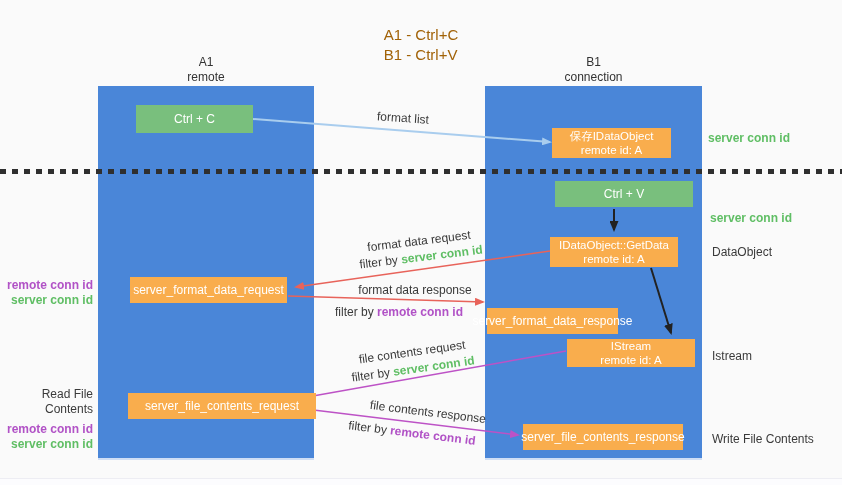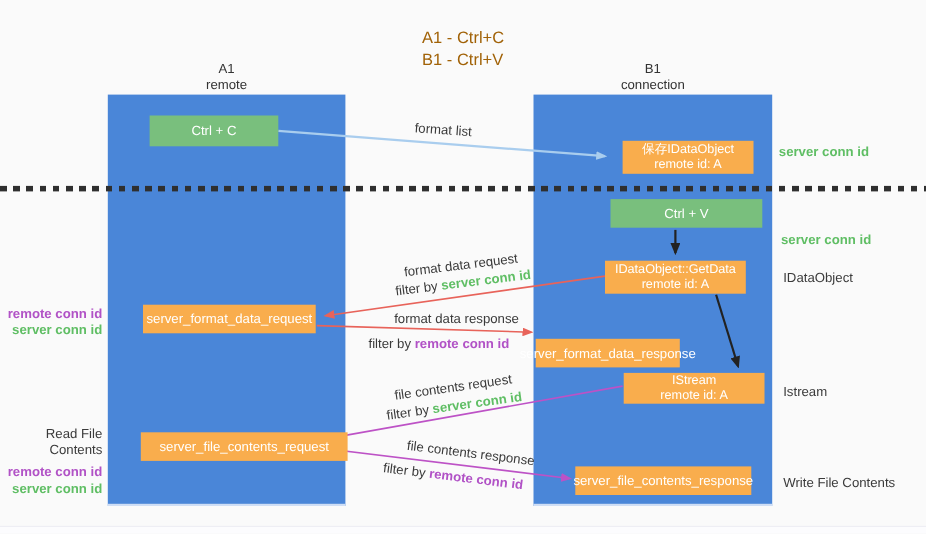--- a/index.html
+++ b/index.html
@@ -77,21 +77,21 @@
     <line x1="550" y1="251" x2="296" y2="287" style="stroke:var(--arrow-red)" stroke-width="1.5" marker-end="url(#m-red)"></line>
     <line x1="288" y1="296" x2="483" y2="302" style="stroke:var(--arrow-red)" stroke-width="1.5" marker-end="url(#m-red)"></line>
     <line x1="651" y1="268" x2="671" y2="333" style="stroke:var(--arrow-black)" stroke-width="2" marker-end="url(#m-black)"></line>
     <line x1="566" y1="351" x2="296" y2="399" style="stroke:var(--arrow-magenta)" stroke-width="1.5" marker-end="url(#m-magenta)"></line>
     <line x1="289" y1="407" x2="518" y2="435" style="stroke:var(--arrow-magenta)" stroke-width="1.5" marker-end="url(#m-magenta)"></line>
   </svg>
 
   <div class="node green" style="left:136px;top:105px;width:117px;height:28px;text-align:center;">
     <div>Ctrl + C</div>
   </div>
-  <div class="node orange two" style="left:566px;top:128px;width:119px;height:30px;">
+  <div class="node orange two" style="left:552px;top:128px;width:119px;height:30px;">
     <div>保存IDataObject</div>
     <div>remote id: A</div>
   </div>
   <div class="node green" style="left:555px;top:181px;width:138px;height:26px;">
     <div>Ctrl + V</div>
   </div>
   <div class="node orange two" style="left:550px;top:237px;width:128px;height:30px;">
     <div>IDataObject::GetData</div>
     <div>remote id: A</div>
   </div>
@@ -121,21 +121,21 @@
   <div class="mid-label" style="left:399px;top:312px;transform:translate(-50%,-50%);"><span>filter by </span><span class="bold-purple">remote conn id</span></div>
 
   <div class="mid-label" style="left:412px;top:352px;transform:translate(-50%,-50%) rotate(-8deg);">file contents request</div>
   <div class="mid-label" style="left:413px;top:369px;transform:translate(-50%,-50%) rotate(-8deg);"><span>filter by </span><span class="bold-green">server conn id</span></div>
 
   <div class="mid-label" style="left:428px;top:412px;transform:translate(-50%,-50%) rotate(7deg);">file contents response</div>
   <div class="mid-label" style="left:412px;top:433px;transform:translate(-50%,-50%) rotate(7deg);"><span>filter by </span><span class="bold-purple">remote conn id</span></div>
 
   <div class="side-label bold-green" style="left:708px;top:131px;">server conn id</div>
   <div class="side-label bold-green" style="left:710px;top:211px;">server conn id</div>
-  <div class="side-label" style="left:712px;top:245px;">IDataObject</div>
+  <div class="side-label" style="left:712px;top:245px;">DataObject</div>
   <div class="side-label" style="left:712px;top:349px;">Istream</div>
   <div class="side-label" style="left:712px;top:432px;">Write File Contents</div>
 
   <div class="left-stack" style="top:278px;">
     <div class="bold-purple">remote conn id</div>
     <div class="bold-green">server conn id</div>
   </div>
   <div class="left-stack" style="top:387px;">
     <div style="color:var(--txt-dark);">Read File Contents</div>
     <div class="bold-purple" style="margin-top:5px;">remote conn id</div>

